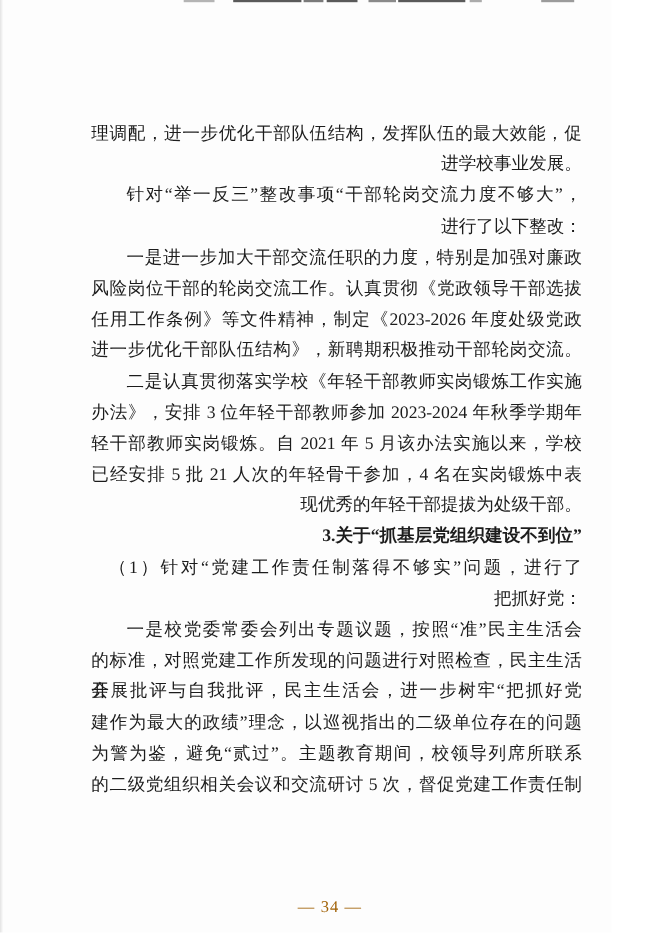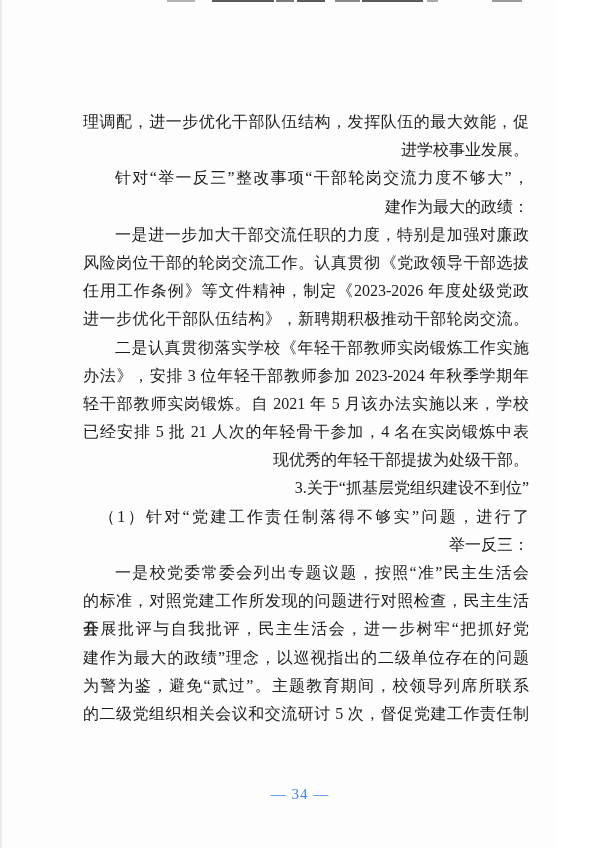--- a/index.html
+++ b/index.html
@@ -49,26 +49,26 @@
     white-space: normal;
     text-align: justify;
     text-align-last: justify;
   }
   .line b {
     font-weight: 400;
   }
   .footer {
     position: absolute;
     left: 0;
-    top: 786px;
+    top: 817px;
     width: 600px;
     text-align: center;
     font-size: 15px;
     letter-spacing: 1px;
-    color: #3b82f6;
+    color: #a16207;
   }
 </style>
 </head>
 <body>
 
 <div class="page">
 
   <div class="edge-left"></div>
   <div class="top-seg" style="left:167px;width:28px;opacity:.45"></div>
   <div class="top-seg" style="left:212px;width:62px"></div>
@@ -77,33 +77,33 @@
   <div class="top-seg" style="left:335px;width:25px;opacity:.7"></div>
   <div class="top-seg" style="left:362px;width:61px"></div>
   <div class="top-seg" style="left:427px;width:11px;opacity:.5"></div>
   <div class="top-seg" style="left:492px;width:30px;opacity:.6"></div>
   <div class="top-seg" style="left:585px;width:15px;opacity:.7"></div>
 
   <div class="text-block">
       <div class="line fill">理调配，进一步优化干部队伍结构，发挥队伍的最大效能，促</div>
       <div class="line">进学校事业发展。</div>
       <div class="line fill" style="padding-left: 32px;">针对“举一反三”整改事项“干部轮岗交流力度不够大”，</div>
-      <div class="line">建作为最大的政绩：</div>
+      <div class="line">进行了以下整改：</div>
       <div class="line fill" style="padding-left: 32px;"><b>一是</b>进一步加大干部交流任职的力度，特别是加强对廉政</div>
       <div class="line fill">风险岗位干部的轮岗交流工作。认真贯彻《党政领导干部选拔</div>
       <div class="line fill">任用工作条例》等文件精神，制定《2023-2026 年度处级党政</div>
       <div class="line fill">进一步优化干部队伍结构》，新聘期积极推动干部轮岗交流。</div>
       <div class="line fill" style="padding-left: 32px;"><b>二是</b>认真贯彻落实学校《年轻干部教师实岗锻炼工作实施</div>
       <div class="line fill">办法》，安排 3 位年轻干部教师参加 2023-2024 年秋季学期年</div>
       <div class="line fill">轻干部教师实岗锻炼。自 2021 年 5 月该办法实施以来，学校</div>
       <div class="line fill">已经安排 5 批 21 人次的年轻骨干参加，4 名在实岗锻炼中表</div>
       <div class="line">现优秀的年轻干部提拔为处级干部。</div>
-      <div class="line" style="padding-left: 32px;">3.关于“抓基层党组织建设不到位”</div>
+      <div class="line" style="padding-left: 32px; font-weight: bold;">3.关于“抓基层党组织建设不到位”</div>
       <div class="line fill" style="padding-left: 16px;">（1）针对“党建工作责任制落得不够实”问题，进行了</div>
-      <div class="line">举一反三：</div>
+      <div class="line">把抓好党：</div>
       <div class="line fill" style="padding-left: 32px;"><b>一是</b>校党委常委会列出专题议题，按照“准”民主生活会</div>
       <div class="line fill">的标准，对照党建工作所发现的问题进行对照检查，民主生活会</div>
       <div class="line fill">开展批评与自我批评，民主生活会，进一步树牢“把抓好党</div>
       <div class="line fill">建作为最大的政绩”理念，以巡视指出的二级单位存在的问题</div>
       <div class="line fill">为警为鉴，避免“贰过”。主题教育期间，校领导列席所联系</div>
       <div class="line fill">的二级党组织相关会议和交流研讨 5 次，督促党建工作责任制</div>
     </div>
 
   <div class="footer">— 34 —</div>
 

